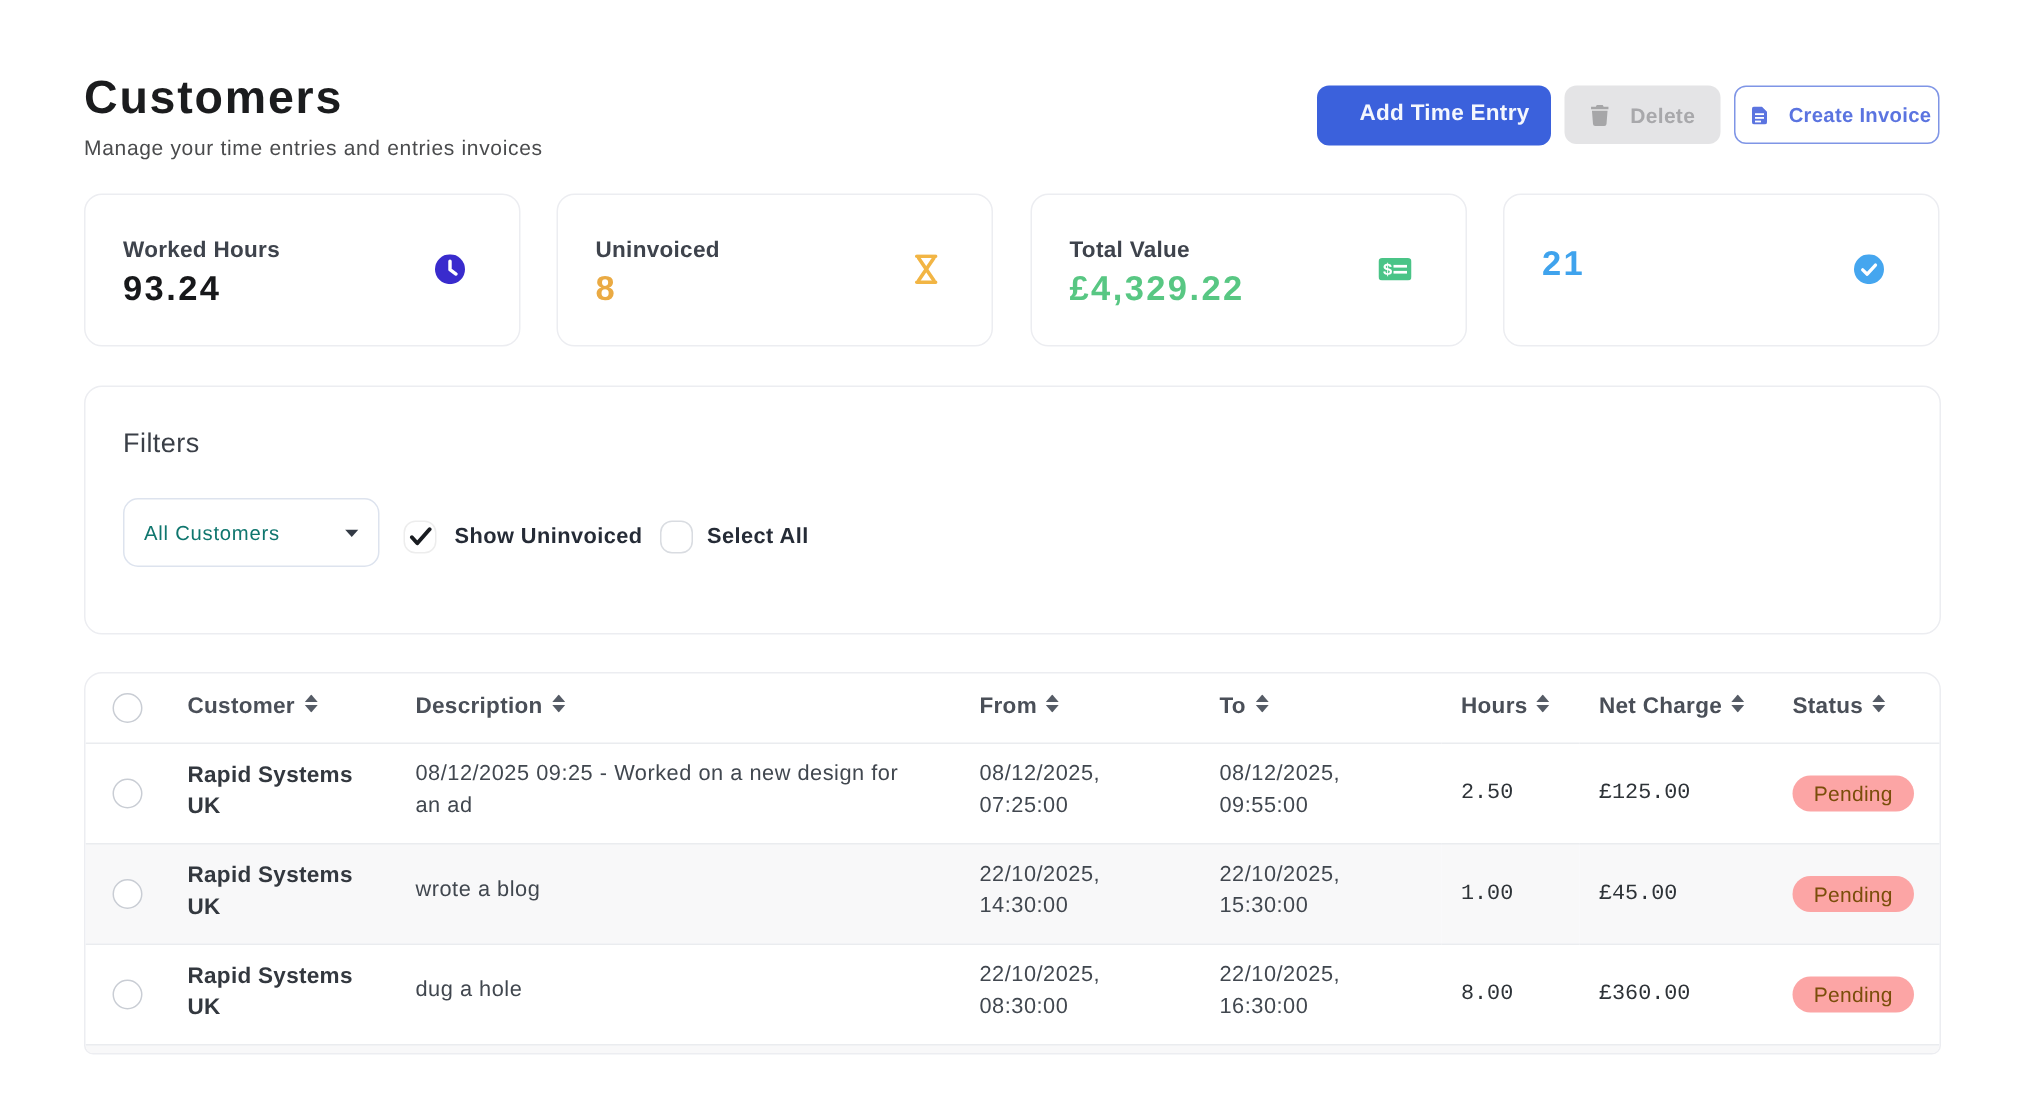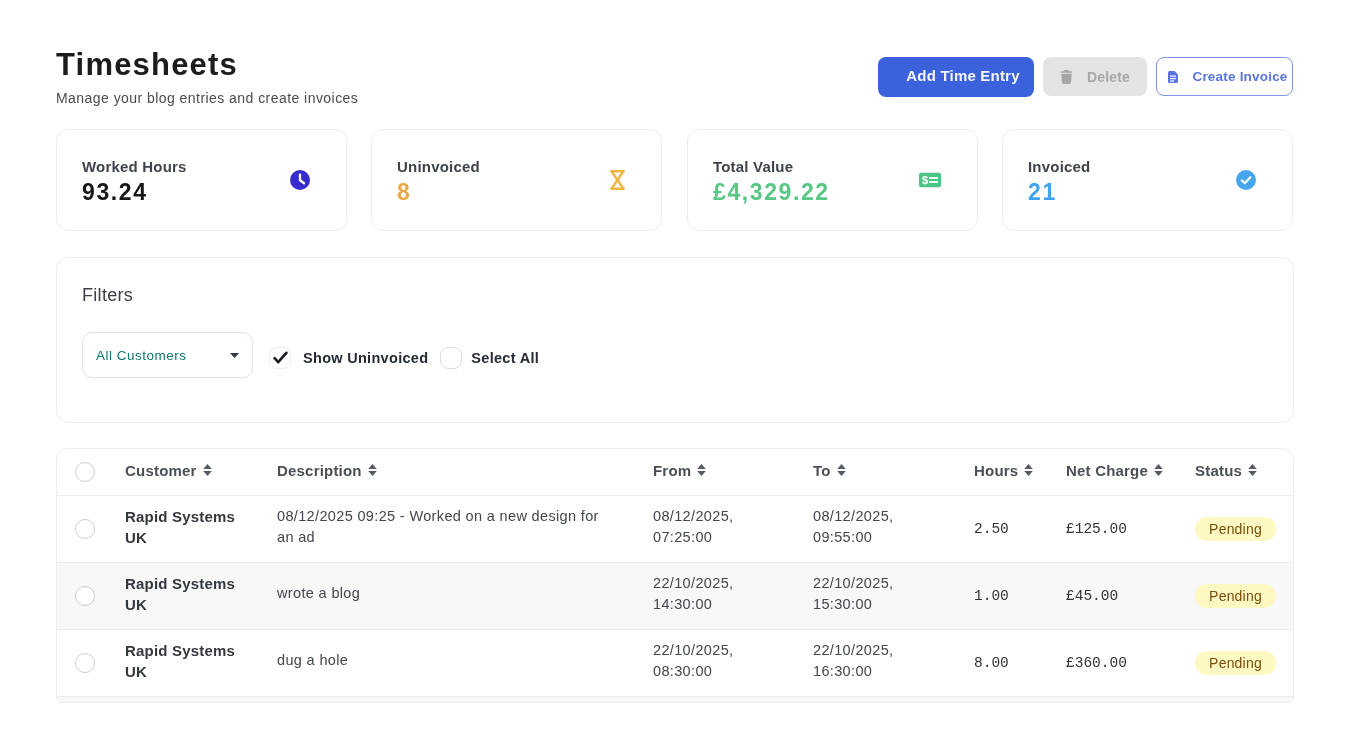--- a/index.html
+++ b/index.html
@@ -44,30 +44,30 @@
 tbody tr { height:67px; border-top:1px solid #eaecef; }
 th { font-size:15px; font-weight:bold; color:#4a4f58; letter-spacing:0.2px; padding-bottom:3px; }
 td { font-size:14.5px; color:#41474f; }
 .w-cb { width:55px; padding:0; } .w-cust { width:152px; } .w-desc { width:376px; }
 .w-from { width:160px; } .w-to { width:161px; } .w-hrs { width:92px; } .w-net { width:129px; }
 .rowcb { width:20px; height:20px; border:1.5px solid #c9cdd4; border-radius:50%; background:#fff; margin:0 auto; }
 .cust { font-weight:bold; color:#33383f; font-size:15px; line-height:21px; letter-spacing:0.2px; width:112px; position:relative; top:-2px; }
 .desc, .dt { line-height:21px; letter-spacing:0.35px; position:relative; top:-2px; }
 .mono { font-family:"Liberation Mono", monospace; font-size:14.5px; color:#2e3338; }
 .zebra { background:#f8f8f9; }
-.pill { width:81px; height:24px; border-radius:12px; background:#fef9c3; color:#7a4d0a; font-size:14px; display:flex; align-items:center; justify-content:center; letter-spacing:0.2px;text-align:right; }
+.pill { width:81px; height:24px; border-radius:12px; background:#fca5a5; color:#7a4d0a; font-size:14px; display:flex; align-items:center; justify-content:center; letter-spacing:0.2px;text-align:right; }
 .sort { display:inline-block; vertical-align:0px; margin-left:6px; }
 .gray-sliver { height:6px; background:#f8f8f9; border-top:1px solid #eaecef; }
 .desc { max-width:332px; }
 </style>
 </head>
 <body>
 
-<h1 class="abs title">Timesheets</h1>
-<p class="abs subtitle">Manage your blog entries and create invoices</p>
+<h1 class="abs title">Customers</h1>
+<p class="abs subtitle">Manage your time entries and entries invoices</p>
 
 <div class="abs btnrow">
   <div class="btn btn-primary">Add Time Entry</div>
   <div class="btn btn-disabled">
     <svg width="13" height="14" viewBox="0 0 13 14">
         <path fill="#a6a6a8" d="M4.5 0 h4 l0.6 1.2 H12.3 v1.6 H0.7 V1.2 h3.2 Z M1.3 3.8 h10.4 l-0.7 8.8 a1.5 1.5 0 0 1 -1.5 1.4 H3.5 a1.5 1.5 0 0 1 -1.5 -1.4 Z"></path>
       </svg>
     <span>Delete</span>
   </div>
   <div class="btn btn-outline">
@@ -105,21 +105,20 @@
   <div class="lbl">Total Value</div>
   <div class="num n-green">£4,329.22</div>
   <div class="ico"><svg width="22" height="15" viewBox="0 0 22 15">
         <rect width="22" height="15" rx="2.5" fill="#4ac487"></rect>
         <text x="3" y="11.6" font-family="Liberation Sans" font-weight="bold" font-size="11" fill="#fff">$</text>
         <rect x="10" y="4.6" width="9" height="1.8" fill="#fff"></rect>
         <rect x="10" y="8.6" width="9" height="1.8" fill="#fff"></rect>
       </svg></div>
 </div>
 <div class="abs card stat c4">
-  <div class="lbl">Invoiced</div>
   <div class="num n-blue">21</div>
   <div class="ico"><svg width="20" height="20" viewBox="0 0 20 20">
         <circle cx="10" cy="10" r="10" fill="#45a6ef"></circle>
         <path d="M5.8 10.4 L8.8 13.3 L14.3 7.2" stroke="#fff" stroke-width="2.2" fill="none" stroke-linecap="round" stroke-linejoin="round"></path>
       </svg></div>
 </div>
 
 <div class="abs card filters">
   <h2>Filters</h2>
   <div class="filterrow">

